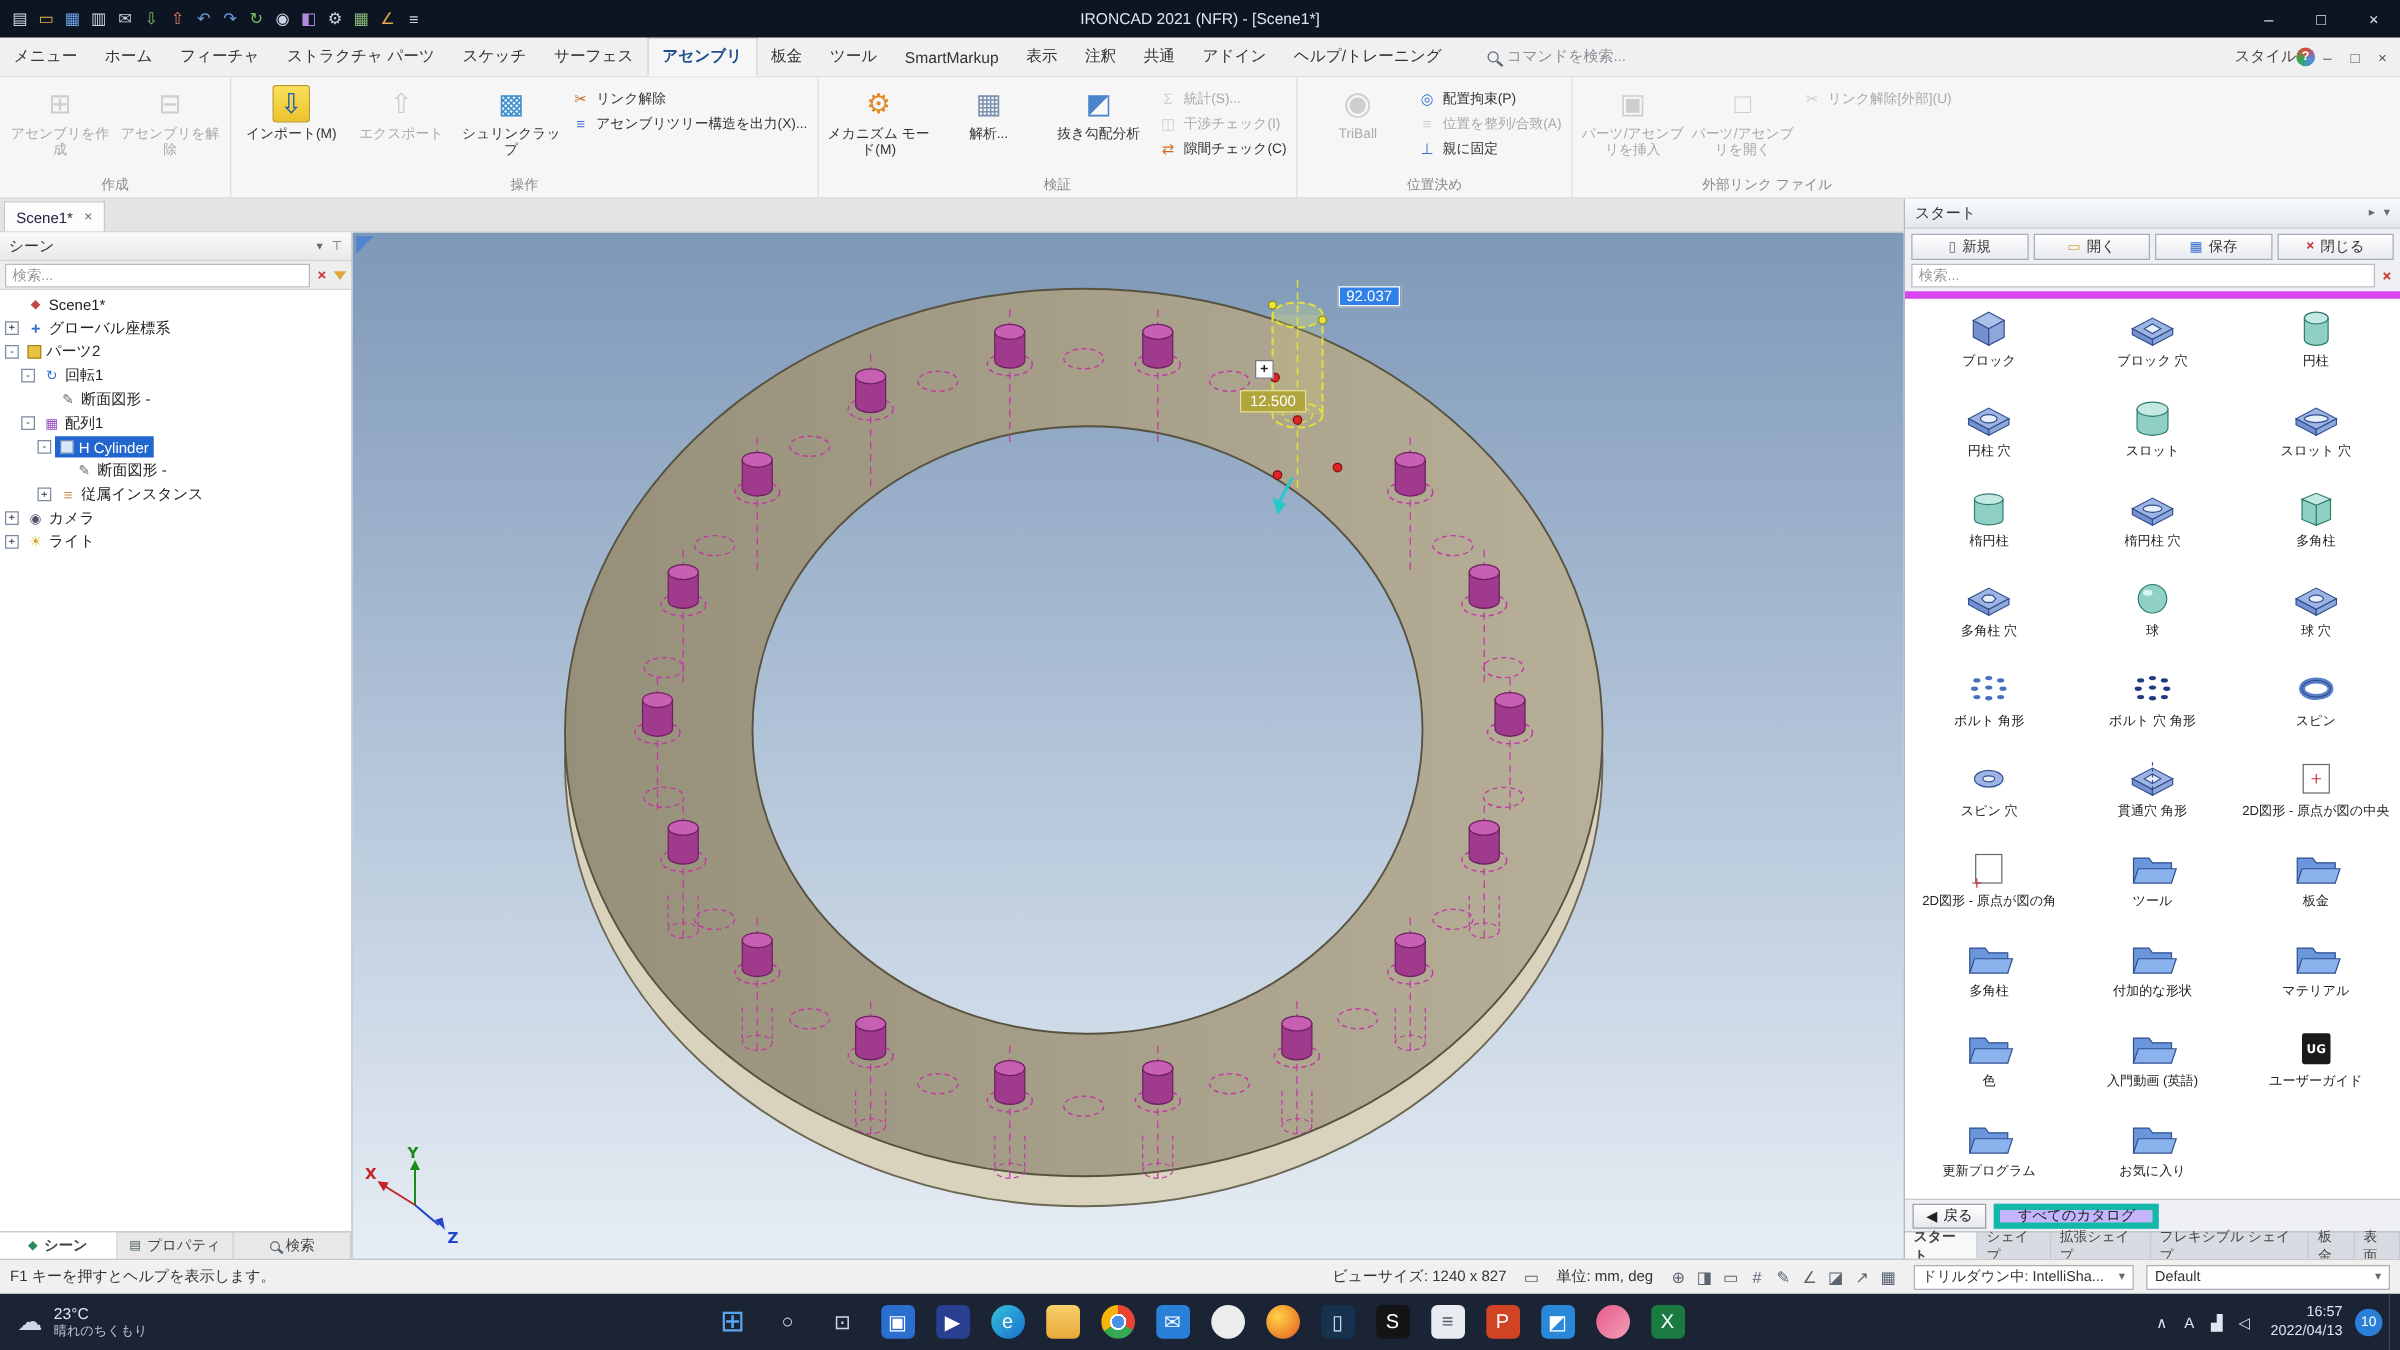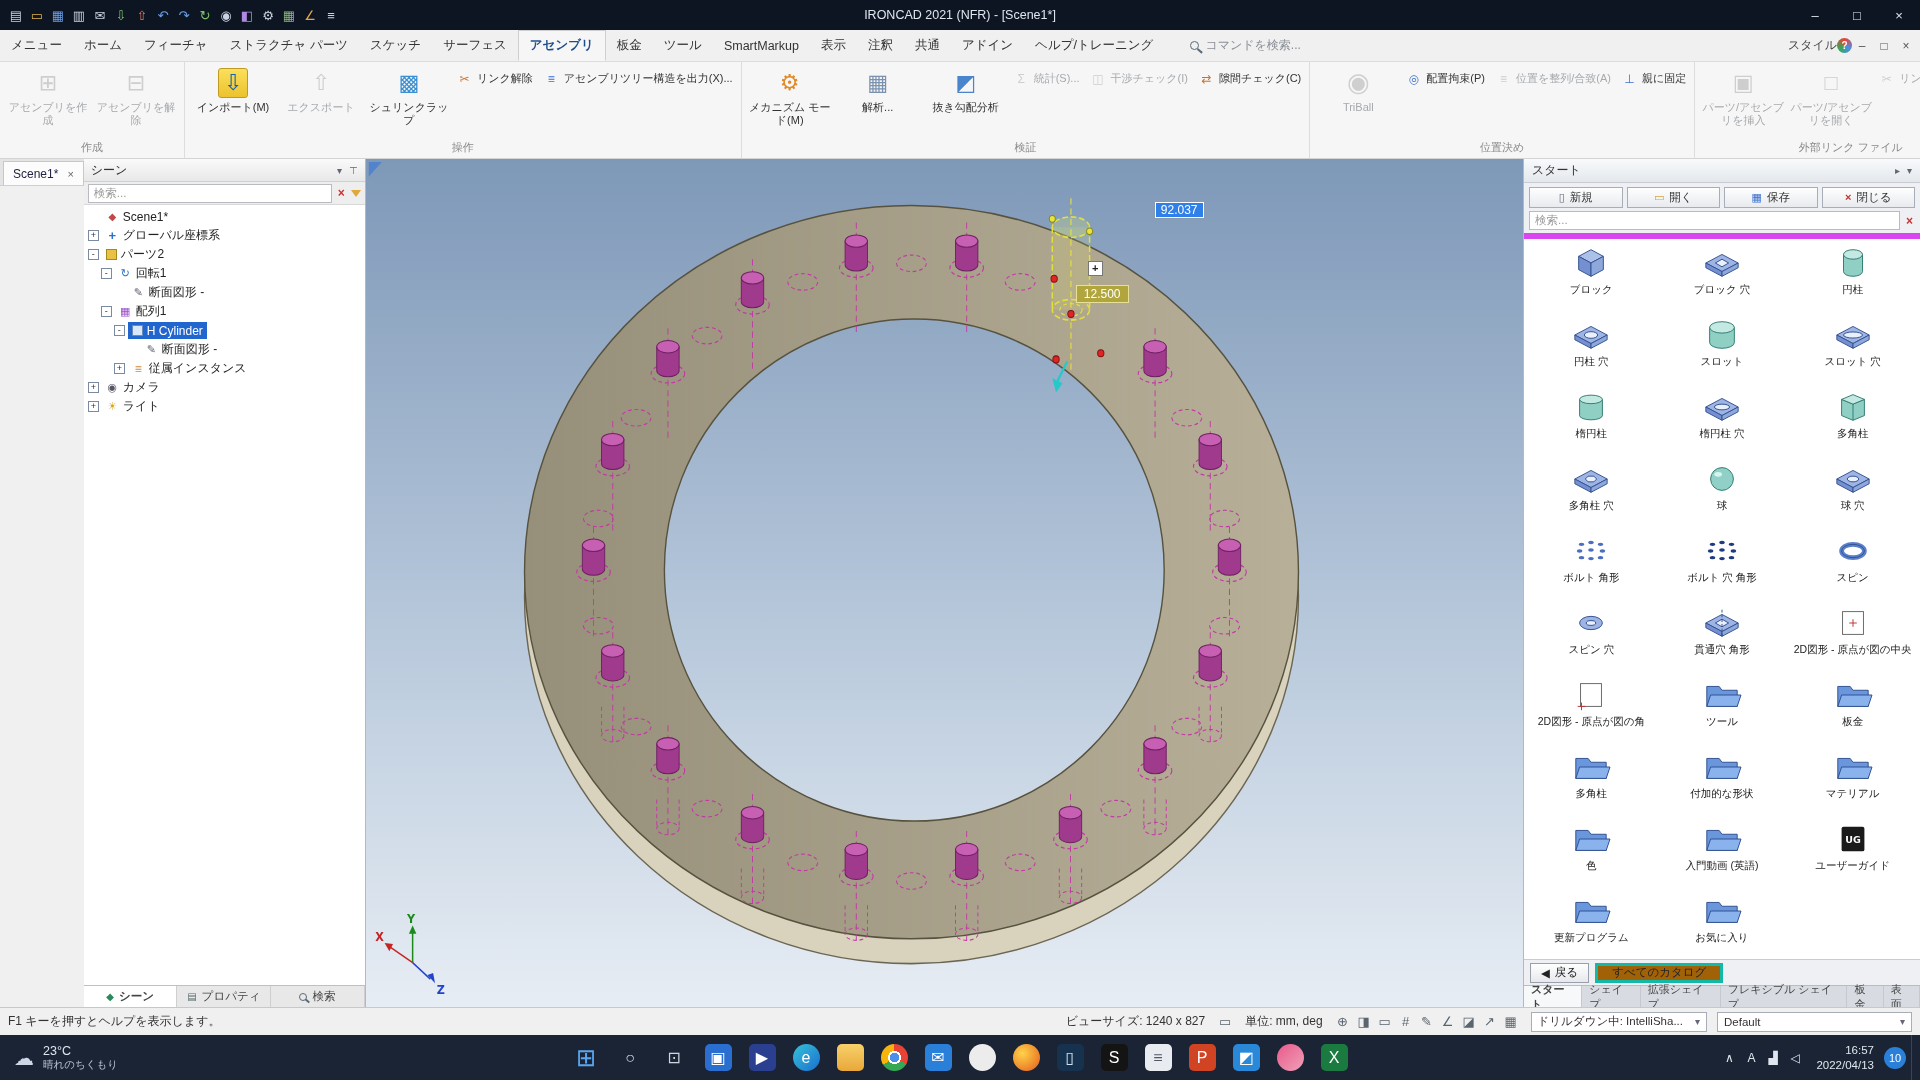--- a/index.html
+++ b/index.html
@@ -27,21 +27,21 @@
 .doc-ctrl span{width:20px;text-align:center;color:#555}
 
 
 .ribbon{height:97px;background:#f6f6f6;display:flex;border-bottom:1px solid #d4d4d4;flex:none}
 .rgroup{display:flex;flex-direction:column;border-right:1px solid #ddd;padding:2px 4px 0}
 .rg-body{flex:1;display:flex;align-items:flex-start}
 .hstack{display:flex}
 .rg-label{text-align:center;font-size:11px;color:#8a8a8a;padding:2px 4px 3px}
 .rbtn.lg{width:88px;display:flex;flex-direction:column;align-items:center;text-align:center;font-size:11px;line-height:1.2;padding:4px 2px;color:#333;gap:3px}
 .rbtn.lg .ricon{width:30px;height:30px;font-size:22px;display:flex;align-items:center;justify-content:center}
-.smallstack{display:flex;flex-direction:row;gap:3px;padding-top:6px}
+.smallstack{display:flex;flex-direction:column;gap:3px;padding-top:6px}
 .rbtn.sm{display:flex;align-items:center;gap:5px;font-size:11px;color:#333;padding:1px 4px;white-space:nowrap}
 .rbtn.sm .ricon{width:15px;height:15px;font-size:12px;display:flex;align-items:center;justify-content:center}
 .rbtn.disabled{color:#a6aaae}
 .rbtn.disabled .ricon{filter:grayscale(1);opacity:.45}
 .ricon[data-icon="create"]::before{content:"⊞";color:#98a0a8}
 .ricon[data-icon="release"]::before{content:"⊟";color:#98a0a8}
 .ricon[data-icon="import"]{background:linear-gradient(#fae05a,#ecc22e);border:1px solid #c09a20;border-radius:3px}
 .ricon[data-icon="import"]::before{content:"⇩";color:#1a5fb0}
 .ricon[data-icon="export"]::before{content:"⇧";color:#98a0a8}
 .ricon[data-icon="shrink"]::before{content:"▩";color:#3a8fd0}
@@ -59,21 +59,21 @@
 .ricon[data-icon="fix"]::before{content:"⊥";color:#3a6fd0}
 .ricon[data-icon="insert"]::before{content:"▣";color:#98a0a8}
 .ricon[data-icon="openpa"]::before{content:"□";color:#98a0a8}
 .ricon[data-icon="savepa"]::before{content:"▦";color:#98a0a8}
 .ricon[data-icon="saveaspa"]::before{content:"▤";color:#98a0a8}
 .ricon[data-icon="saveallpa"]::before{content:"▥";color:#98a0a8}
 .ricon[data-icon="unlinkext"]::before{content:"✂";color:#98a0a8}
 
 
 .mid{height:848px;display:flex;flex:none}
-.leftcol{width:1523px;display:flex;flex-direction:row}
+.leftcol{width:1523px;display:flex;flex-direction:column}
 .docrow{height:27px;background:#e4e4e4;display:flex;align-items:flex-end;padding-left:3px;border-bottom:1px solid #cfcfcf}
 .doctab{height:24px;background:#fcfcfc;border:1px solid #c8c8c8;border-bottom:none;display:flex;align-items:center;gap:9px;padding:0 9px;font-size:12px;color:#224}
 .doctab .close{color:#666;font-size:11px}
 .contentrow{flex:1;display:flex}
 
 
 .left-panel{width:282px;background:#f2f2f2;border-right:1px solid #b8b8b8;display:flex;flex-direction:column}
 .lp-header{height:23px;display:flex;align-items:center;padding:0 7px;background:linear-gradient(#fafafa,#e8e8e8);border-bottom:1px solid #d0d0d0;font-size:12px;color:#333;gap:7px}
 .sp{flex:1}
 .gray-ic{color:#667;font-size:10px}
@@ -127,21 +127,21 @@
 .cbi[data-icon="savef"]::before{content:"▦";color:#3a6fd0}
 .cbi[data-icon="closef"]::before{content:"×";color:#c43030;font-weight:bold}
 .rp-search{height:22px;display:flex;align-items:center;gap:4px;padding:0 5px 3px}
 .cgrid{flex:1;background:#fff;border-top:6px solid #d946ef;display:grid;grid-template-columns:repeat(3,1fr);grid-auto-rows:72px;overflow:hidden;padding:2px}
 .citem{display:flex;flex-direction:column;align-items:center;padding-top:3px;gap:1px}
 .cicon{width:44px;height:38px;display:flex;align-items:center;justify-content:flex-end}
 .cicon svg{width:44px;height:38px}
 .clbl{font-size:10.5px;line-height:1.18;text-align:center;color:#222;padding:0 2px}
 .rp-back{height:26px;display:flex;align-items:center;gap:6px;padding:0 6px;border-top:1px solid #c8ccd2;background:#eef0f3}
 .backbtn{height:20px;border:1px solid #9aa0aa;background:linear-gradient(#fff,#e6e8ec);padding:0 10px;display:flex;align-items:center;gap:5px;font-size:11.5px}
-.allbtn{height:20px;border:3px solid #14b8a6;background:#a16207;padding:0 14px;display:flex;align-items:center;font-size:11.5px}
+.allbtn{height:20px;border:5px solid #14b8a6;background:#c4b5fd;padding:0 14px;display:flex;align-items:center;font-size:11.5px}
 .rp-tabs{height:22px;display:flex;background:#d8dce2;border-top:1px solid #b8bcc4;align-items:stretch}
 .ctab{padding:0 7px;display:flex;align-items:center;font-size:11px;color:#444;border-right:1px solid #c4c8d0}
 .ctab.active{background:#f6f8fa;font-weight:bold}
 
 
 .statusbar{height:28px;background:#f0f0f0;border-top:1px solid #c8c8c8;display:flex;align-items:center;padding:0 8px;gap:10px;font-size:12px;color:#333;flex:none}
 .sic{width:20px;height:19px;display:flex;align-items:center;justify-content:center;color:#5a6570;font-size:13px}
 .sics{display:flex;gap:1px}
 .combo{height:20px;border:1px solid #a8aeb8;background:#fff;display:flex;align-items:center;padding:0 6px;font-size:11.5px;gap:12px}
 .combo::after{content:"▾";color:#667;font-size:10px}

